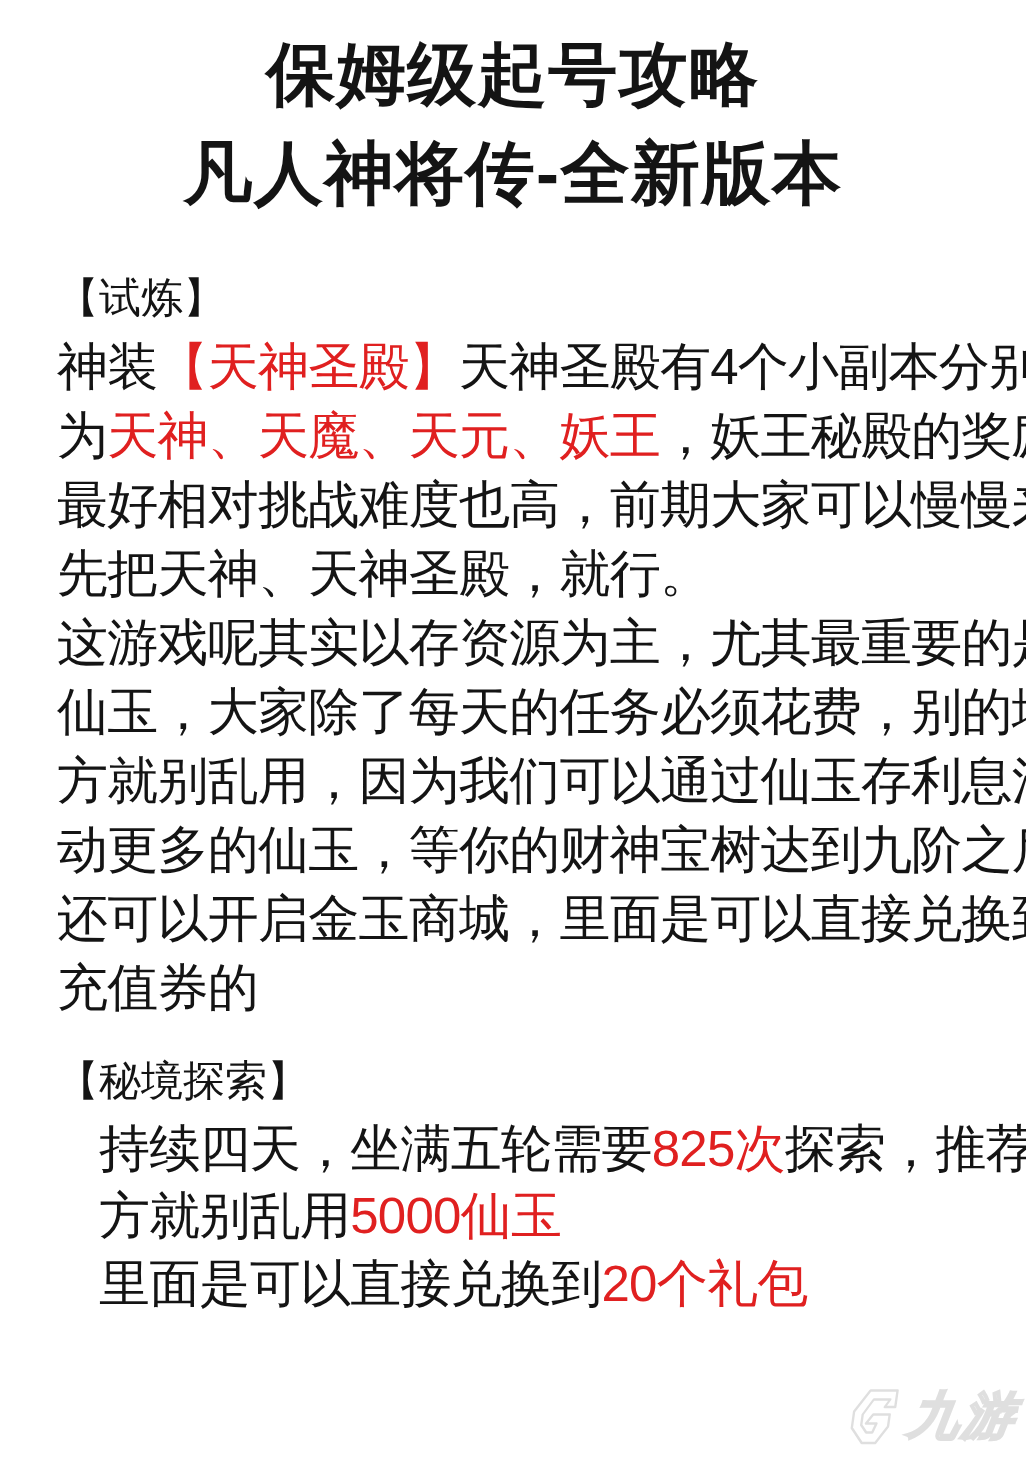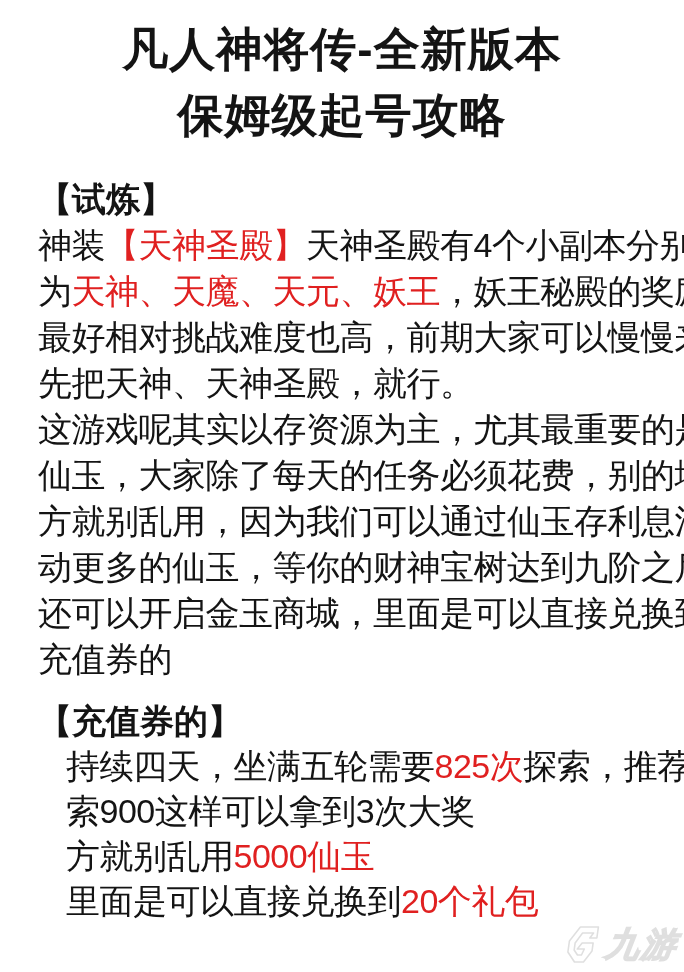--- a/index.html
+++ b/index.html
@@ -26,22 +26,22 @@
     font-weight:800;
     font-size:46px;
     line-height:66px;
     padding-top:16px;
     letter-spacing:1px;
   }
   .content{
     padding:0 30px 0 38px;
   }
   .heading{
-    font-size:34px;
-    font-weight:700;
+    font-size:28px;
+    font-weight:400;
     line-height:46px;
   }
   .heading.h1{margin-top:28px;}
   .heading.h2{margin-top:16px;}
   .para{margin:0;}
   .line{
     font-size:34px;
     font-weight:400;
     line-height:46px;
     letter-spacing:-0.5px;
@@ -67,22 +67,22 @@
     letter-spacing:2px;
     line-height:40px;
   }
 </style>
 </head>
 <body>
 
 <div class="page">
 
   <div class="title">
+    <div>保姆级起号攻略</div>
     <div>凡人神将传-全新版本</div>
-    <div>保姆级起号攻略</div>
   </div>
 
   <div class="content">
 
     <div class="heading h1">【试炼】</div>
 
     <div class="para">
       <div class="line">
         <span>神装</span><span class="red">【天神圣殿】</span><span>天神圣殿有4个小副本分别</span>
       </div>
@@ -111,28 +111,25 @@
         <span>动更多的仙玉，等你的财神宝树达到九阶之后</span>
       </div>
       <div class="line">
         <span>还可以开启金玉商城，里面是可以直接兑换到</span>
       </div>
       <div class="line">
         <span>充值券的</span>
       </div>
     </div>
 
-    <div class="heading h2">【充值券的】</div>
+    <div class="heading h2">【秘境探索】</div>
 
     <div class="para p3">
       <div class="line">
         <span>持续四天，坐满五轮需要</span><span class="red">825次</span><span>探索，推荐探</span>
-      </div>
-      <div class="line">
-        <span>索900这样可以拿到3次大奖</span>
       </div>
       <div class="line">
         <span>方就别乱用</span><span class="red">5000仙玉</span>
       </div>
       <div class="line">
         <span>里面是可以直接兑换到</span><span class="red">20个礼包</span>
       </div>
     </div>
 
   </div>

